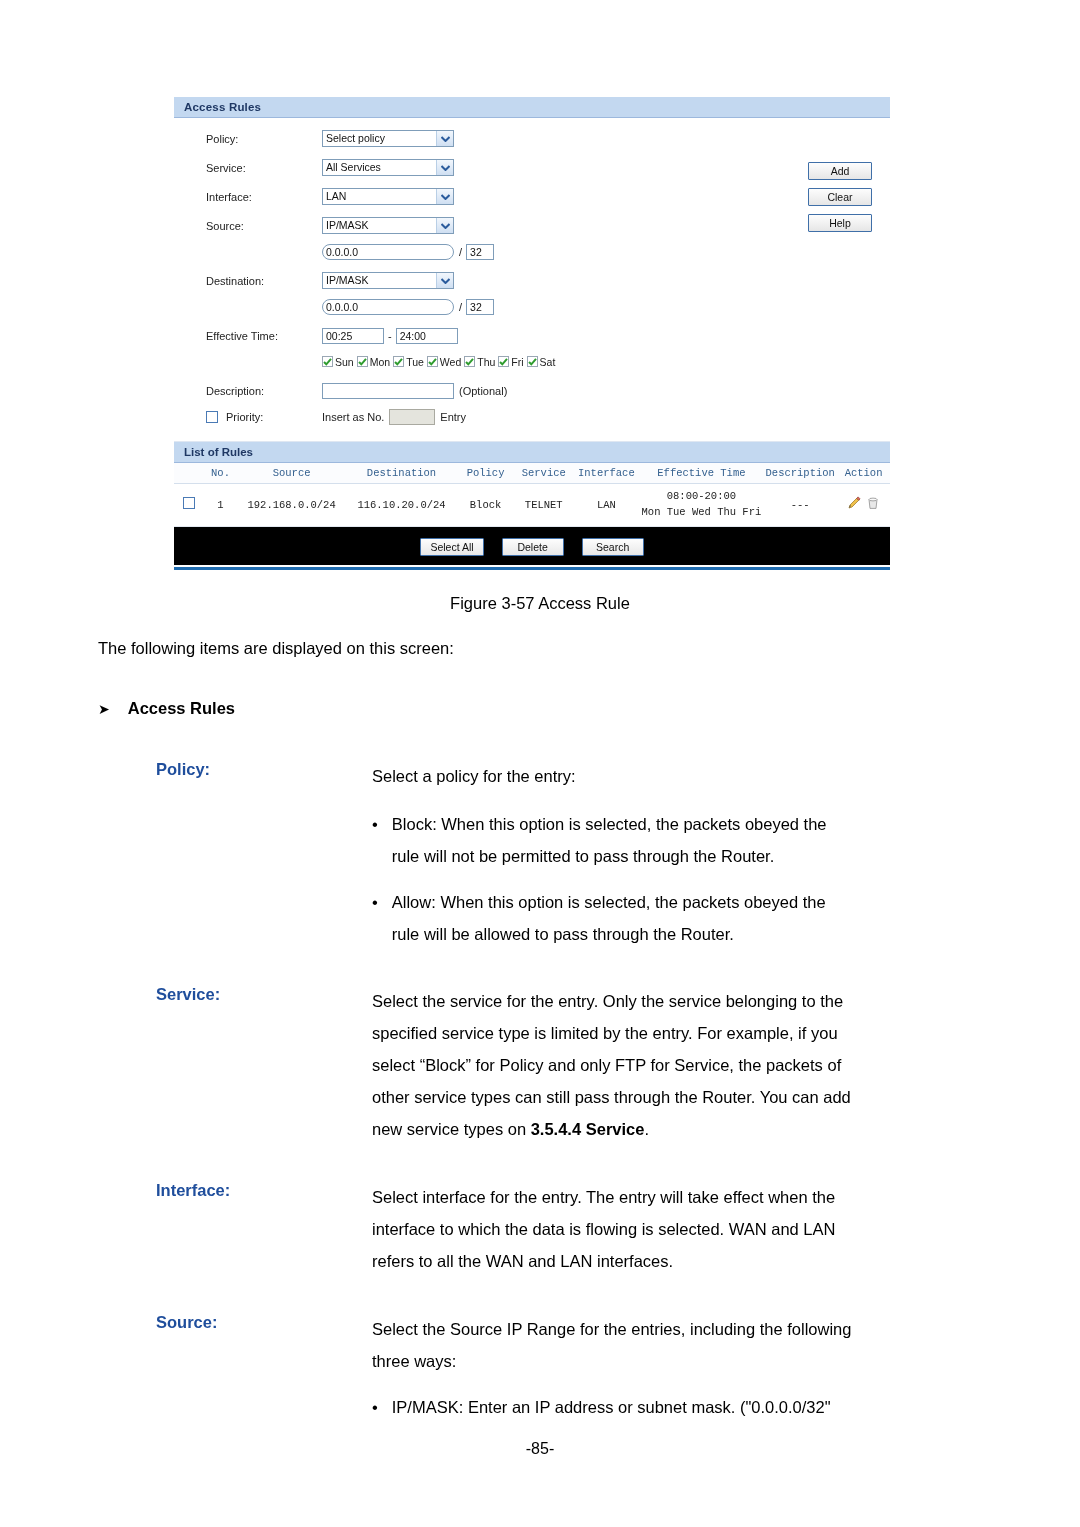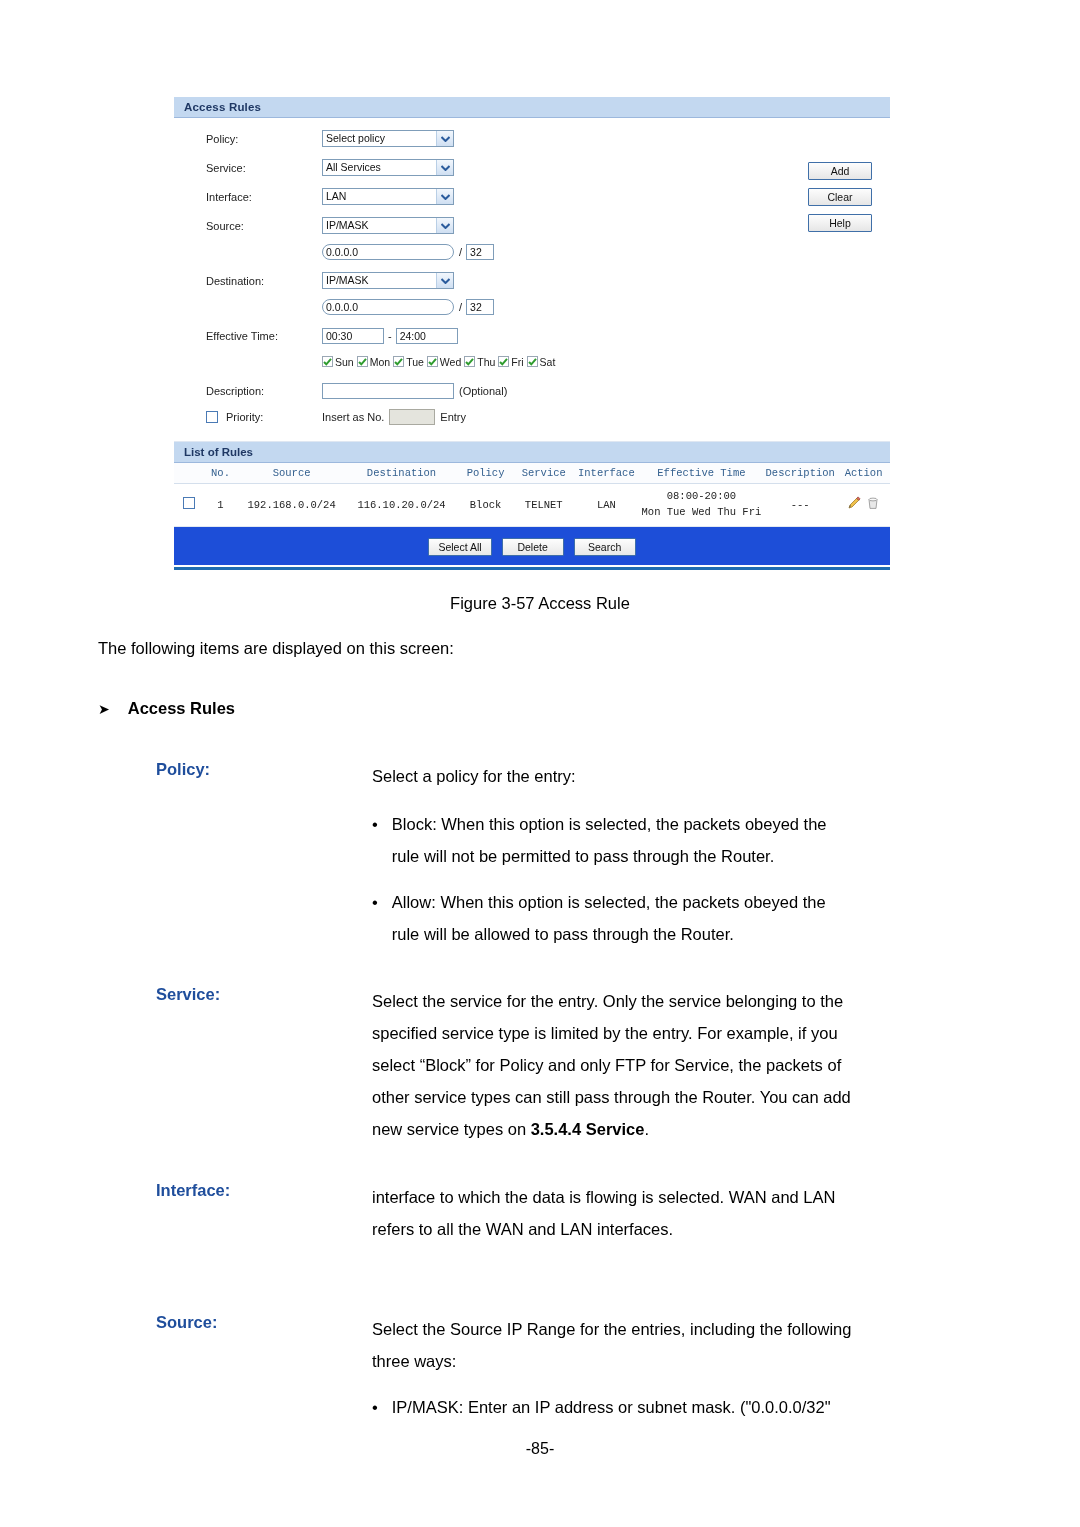--- a/index.html
+++ b/index.html
@@ -179,23 +179,23 @@
     color: #222;
     border-bottom: 1px solid #e3e9f1;
     white-space: nowrap;
   }
   .eff-time { line-height: 1.5; }
   .act-icons { display: inline-flex; gap: 5px; align-items: center; justify-content: center; }
 
   .list-btns {
     display: flex;
     justify-content: center;
-    gap: 10px;
+    gap: 18px;
     padding: 11px 0 9px 0;
-    background: #1d4ed8;
+    background: #000000;
     align-items: center;
   }
   .btn2 {
     height: 18px;
     min-width: 62px;
     padding: 0 9px;
     font-size: 10.5px;
     color: #111;
     background: linear-gradient(#fdfdfd, #e8e8e8);
     border: 1px solid #3f6fa8;
@@ -375,21 +375,21 @@
 
     <div class="form-row">
       <div class="f-label"></div>
       <span class="tin ip">0.0.0.0</span>
       <span class="slash">/</span>
       <span class="tin mask">32</span>
     </div>
 
     <div class="form-row tight">
       <div class="f-label">Effective Time:</div>
-      <span class="tin time">00:30</span>
+      <span class="tin time">00:25</span>
       <span class="dash">-</span>
       <span class="tin time">24:00</span>
     </div>
 
     <div class="form-row">
       <div class="f-label"></div>
       <div class="days">
         <span class="day">
           <span class="cbx">
               <svg width="9" height="8" viewBox="0 0 9 8">
@@ -569,20 +569,21 @@
     <span class="line">specified service type is limited by the entry. For example, if you</span>
     <span class="line">select “Block” for Policy and only FTP for Service, the packets of</span>
     <span class="line">other service types can still pass through the Router. You can add</span>
     <span class="line"><span>new service types on </span><b class="strong">3.5.4.4 Service</b><span>.</span></span>
   </div>
 </div>
 
 <div class="term-block" style="top:1181px;">
   <span class="term">Interface:</span>
   <div class="defn" style="top:0;">
+    <span class="line">Select interface for the entry. The entry will take effect when the</span>
     <span class="line">interface to which the data is flowing is selected. WAN and LAN</span>
     <span class="line">refers to all the WAN and LAN interfaces.</span>
   </div>
 </div>
 
 <div class="term-block" style="top:1313px;">
   <span class="term">Source:</span>
   <div class="defn" style="top:0;">
     <span class="line">Select the Source IP Range for the entries, including the following</span>
     <span class="line">three ways:</span>

